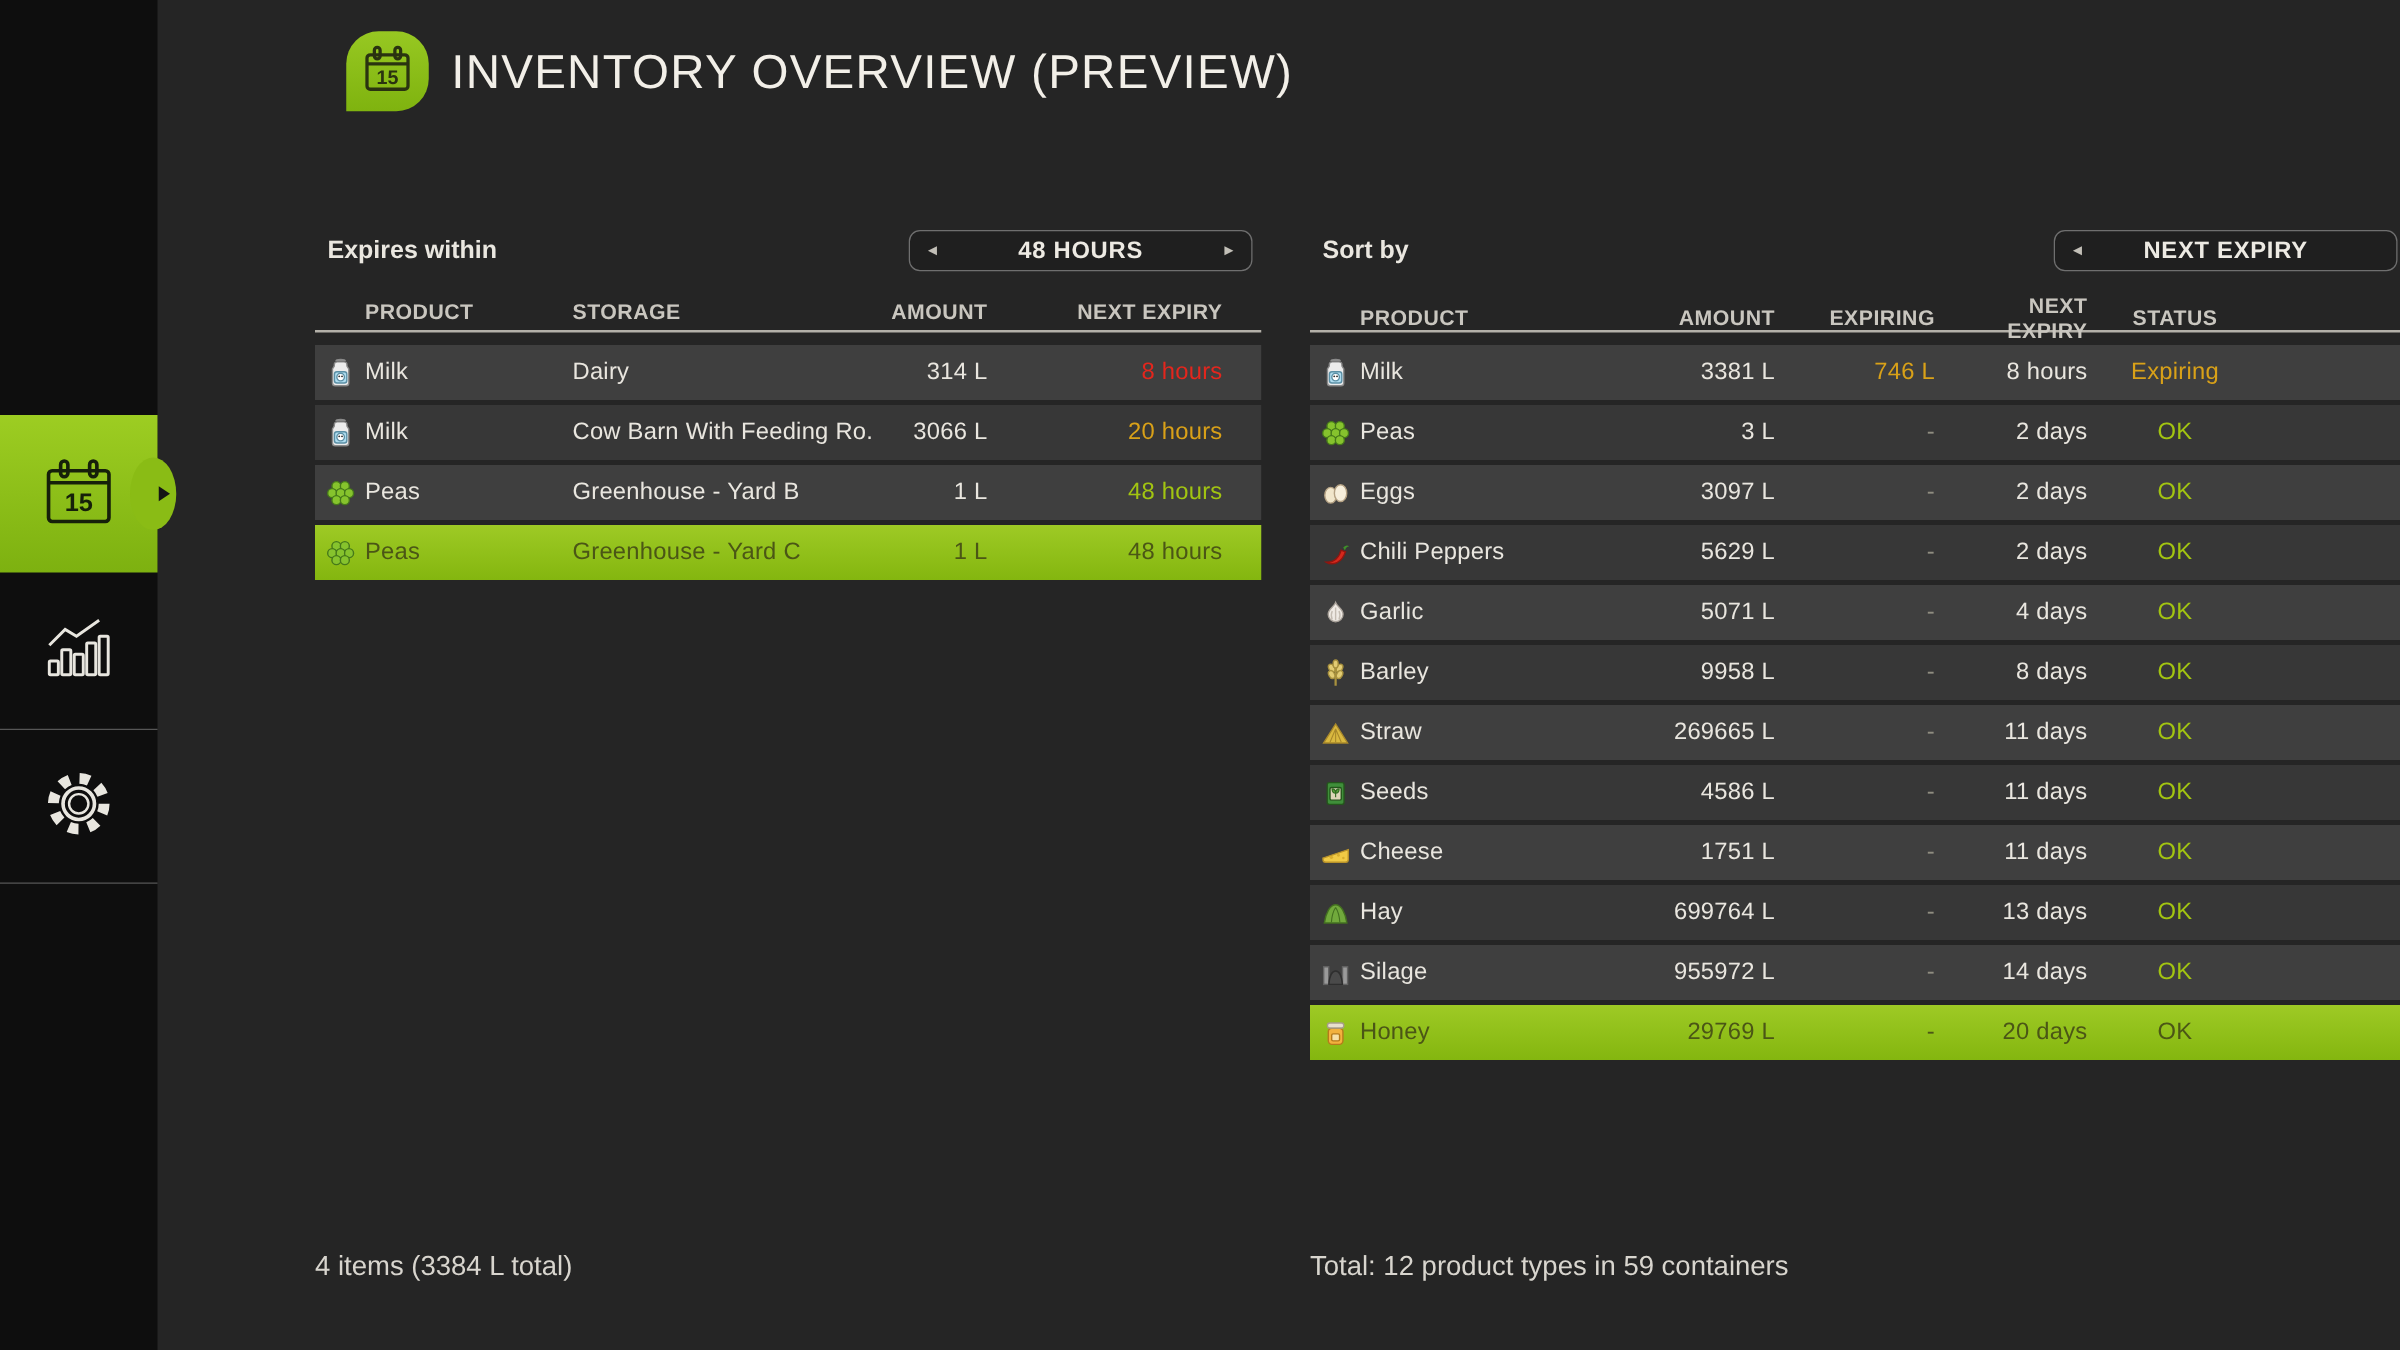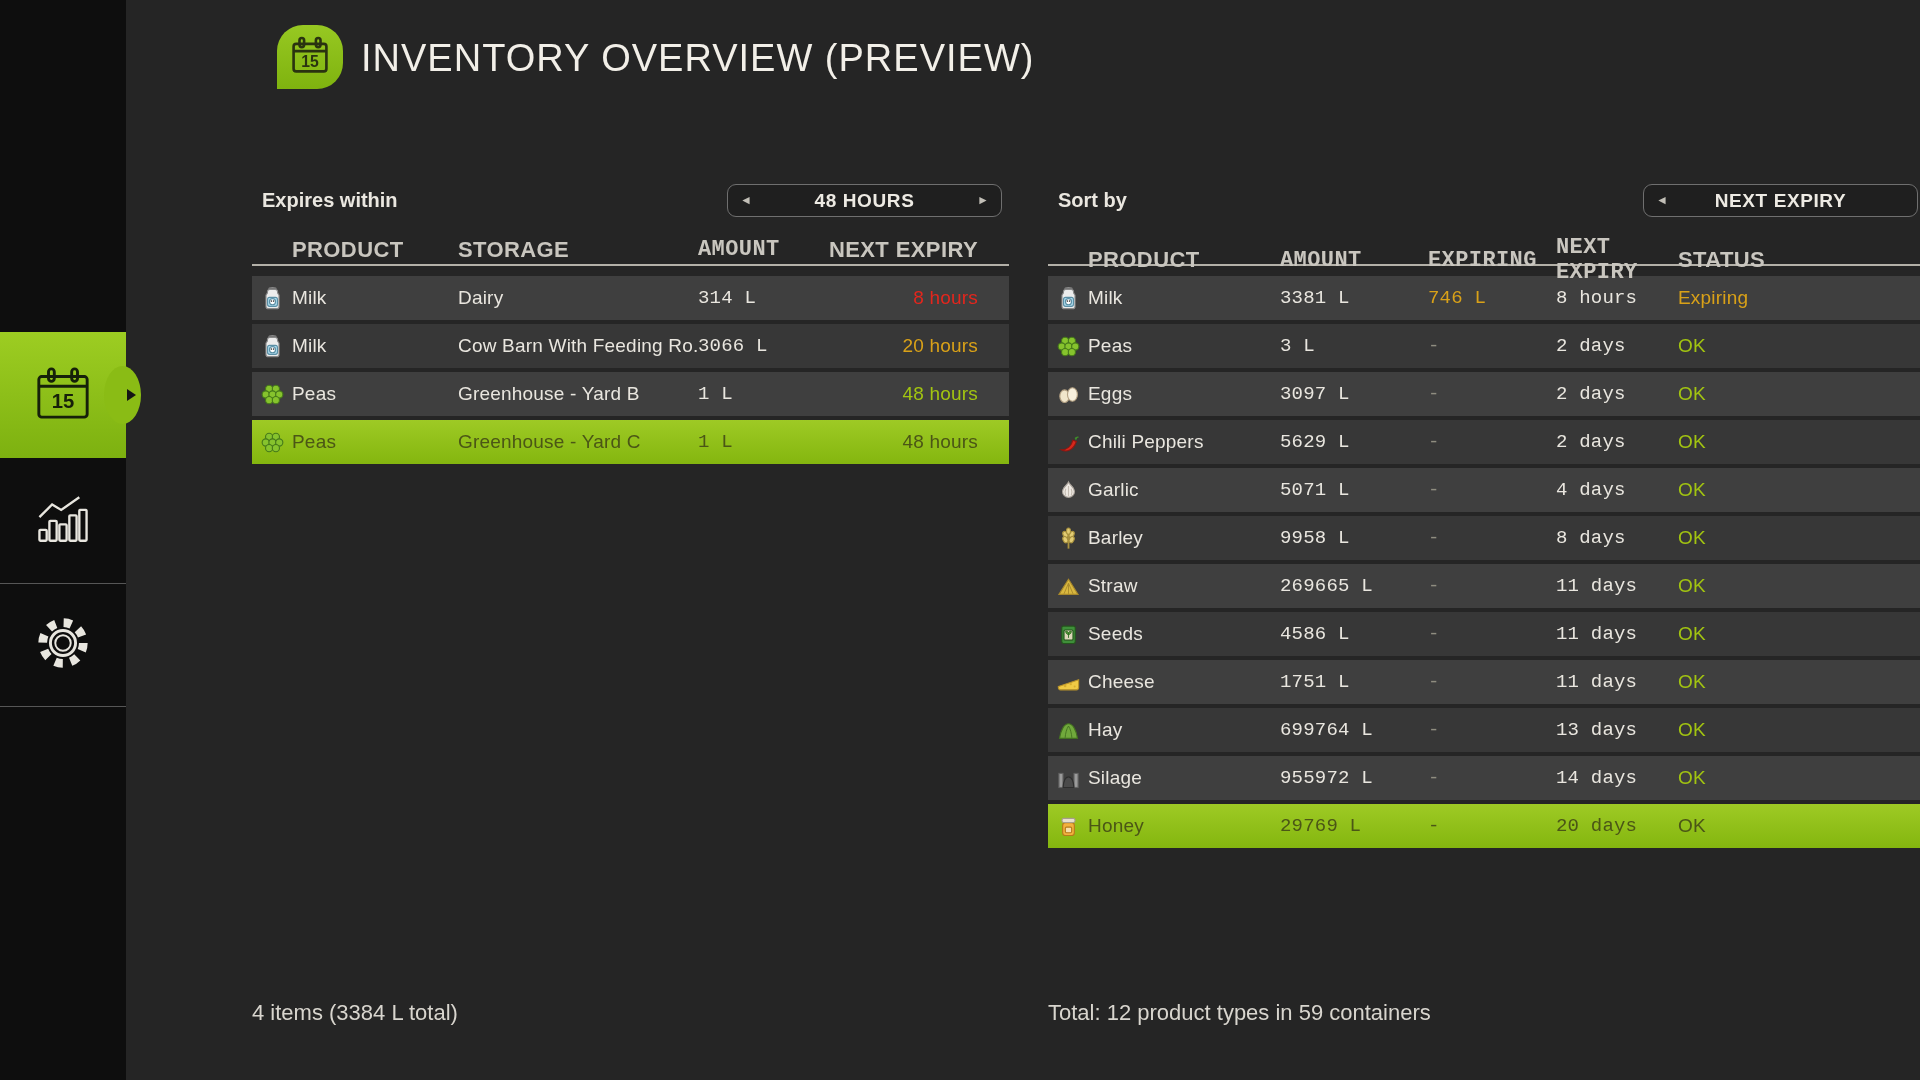--- a/index.html
+++ b/index.html
@@ -41,35 +41,35 @@
     display:flex;align-items:center;justify-content:center;cursor:pointer;}
   .panel.left .selector{right:7px;}
   .panel.right .selector{right:6px;}
   .selector .sel-value{font-size:19px;font-weight:bold;color:#edeae3;letter-spacing:0.6px;}
   .sel-arrow{position:absolute;top:0;height:31px;line-height:31px;font-size:12px;color:#c2bfb7;cursor:pointer;}
   .sel-arrow.left{left:12px;}
   .sel-arrow.right{right:12px;}
   
   .thead{display:grid;align-items:center;height:29px;margin-top:18px;
     border-bottom:2px solid #b3b0a8;}
-  .thead span{font-weight:bold;font-size:22px;color:#c9c6bf;letter-spacing:0.4px;}
+  .thead span{font-weight:bold;font-size:17px;color:#c9c6bf;letter-spacing:0.4px;}
   .rows{margin-top:10px;border-radius:29px;}
   .row{display:grid;align-items:center;height:44px;margin-bottom:4px;cursor:pointer;}
   .row.odd{background:#3f3f3f;}
   .row.even{background:#373737;}
   .row.selected{background:linear-gradient(180deg,#9eca25,#84b60f);}
   .row span{font-size:19px;color:#e9e6df;letter-spacing:0.2px;white-space:nowrap;overflow:hidden;}
   .row.selected span{color:#4b5616 !important;}
   .grid-l{grid-template-columns:40px 166px 240px 100px 1fr;}
   .grid-r{grid-template-columns:40px 192px 148px 128px 122px 124px;}
   .cell-icon{display:flex;align-items:center;justify-content:center;}
   .cell-icon svg{width:27px;height:27px;display:block;}
-  .ar{padding-right:8px;font-family:Liberation Mono, monospace;}
+  .ar{text-align:right;padding-right:8px;}
   .ar-exp{text-align:right;padding-right:31px;}
-  .ac{text-align:left;}
+  .ac{text-align:center;}
   .col-red{color:#e3261d !important;}
   .col-amber{color:#d9a118 !important;}
   .col-lime{color:#a2c411 !important;}
   .col-dash{color:#8f8d80 !important;}
   
   .footer-note{position:absolute;top:1000px;font-size:22px;color:#d8d5ce;}
   .footer-note.fl{left:252px;}
   .footer-note.fr{left:1048px;}
   svg text{font-family:"Liberation Sans",sans-serif;}
 </style>

